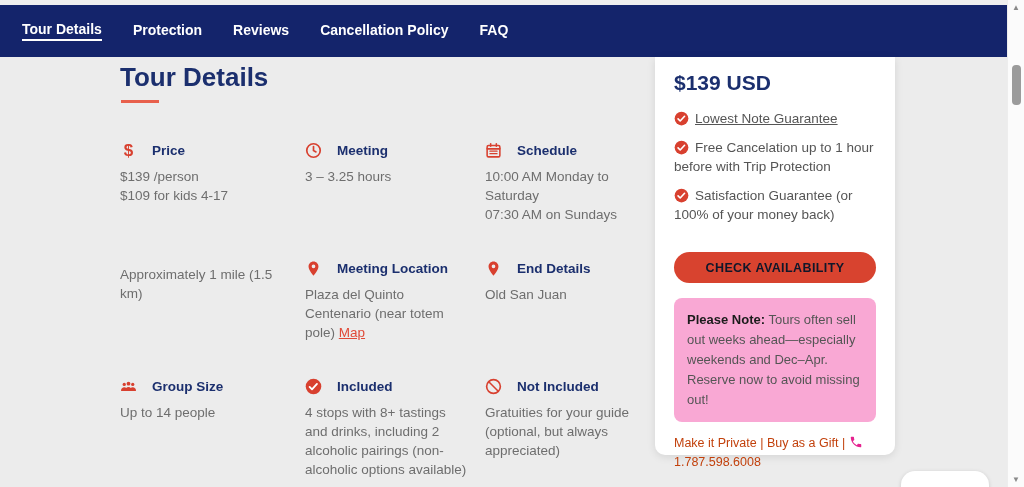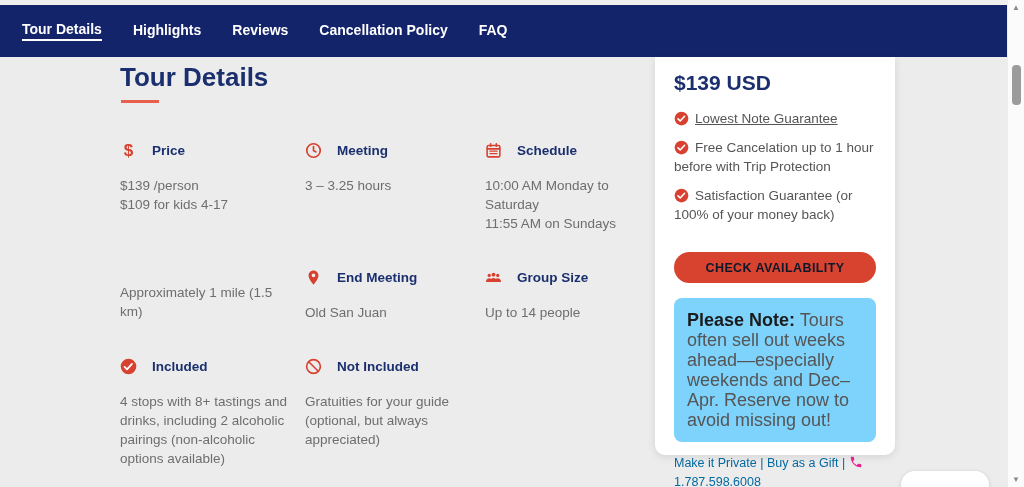--- a/index.html
+++ b/index.html
@@ -16,55 +16,55 @@
   .page-title { position:absolute; left:120px; top:62px; font-size:26px; font-weight:700; color:#1b2f6e; }
   .title-underline { position:absolute; left:121px; top:100px; width:38px; height:3px; background:#e8604c; }
 
   .details-grid { position:absolute; left:120px; top:140px; width:540px;
                   display:grid; grid-template-columns:185px 180px 175px; row-gap:34px; }
   .cell { padding-right:16px; }
   .cell-head { display:flex; align-items:center; gap:9px; height:20px; }
   .cell-head .icon { width:17px; height:17px; display:inline-flex; align-items:center; justify-content:center; flex:0 0 17px; }
   .dollar-glyph { color:#d8402f; font-size:17px; font-weight:700; line-height:17px; }
   .cell-label { font-size:13.5px; font-weight:700; color:#1b2f6e;padding-left:6px; }
-  .cell-body { margin-top:16px; font-size:13.5px; line-height:19px; color:#6e6e6e; }
+  .cell-body { margin-top:7px; font-size:13.5px; line-height:19px; color:#6e6e6e; }
   .map-link { color:#e04a38; text-decoration:underline; cursor:pointer; }
 
   .card { position:absolute; left:655px; top:57px; width:240px; height:398px; background:#ffffff;
           border-radius:0 0 10px 10px; box-shadow:0 2px 8px rgba(0,0,0,0.10); padding:14px 19px 0 19px; }
   .card-price { font-size:21px; font-weight:700; color:#1b2f6e; margin-bottom:14px; }
   .benefit { font-size:13.5px; line-height:19px; color:#555555; margin-bottom:10px; }
   .benefit .b-icon { display:inline-block; width:15px; height:15px; vertical-align:-3px; margin-right:6px; }
   .benefit .b-link { text-decoration:underline; cursor:pointer; }
   .cta-btn { display:block; width:100%; height:31px; border:none; border-radius:16px; background:#d8432f;
              color:#0f172a; font-family:"Liberation Sans",sans-serif; font-size:12.5px; font-weight:700;
              letter-spacing:0.4px; cursor:pointer; margin:28px 0 15px 0; }
-  .note-box { background:#7dd3fc; border-radius:8px; padding:12px 13px; font-size:18px; line-height:20px; color:#555555; }
+  .note-box { background:#f9a8d4; border-radius:8px; padding:12px 13px; font-size:13px; line-height:20px; color:#555555; }
   .note-box b { color:#1b1b1b; }
-  .card-footer { margin-top:12px; font-size:12.5px; line-height:19px; color:#0369a1; }
+  .card-footer { margin-top:12px; font-size:12.5px; line-height:19px; color:#c2410c; }
   .card-footer .f-link { cursor:pointer; }
   .card-footer .phone-svg { width:14px; height:14px; vertical-align:-2px; cursor:pointer; }
 
   .scrollbar { position:absolute; top:0; right:0; width:17px; height:487px; background:#fbfbfb; border-left:1px solid #ededed; }
   .sb-arrow { position:absolute; left:0; width:16px; text-align:center; font-size:8px; color:#8a8a8a; cursor:pointer; }
   .sb-arrow.up { top:3px; }
   .sb-arrow.down { bottom:3px; }
   .sb-thumb { position:absolute; top:65px; left:4px; width:9px; height:40px; background:#9b9b9b; border-radius:4px; cursor:pointer; }
 
   .chat-peek { position:absolute; left:901px; top:471px; width:88px; height:30px; background:#ffffff;
                border-radius:14px; box-shadow:0 1px 4px rgba(0,0,0,0.15); cursor:pointer; }
 </style>
 </head>
 <body>
 
 <div class="top-strip"></div>
 
 <nav class="navbar" id="navbar">
     <span class="nav-tab active">Tour Details</span>
-    <span class="nav-tab">Highlights</span>
+    <span class="nav-tab">Protection</span>
     <span class="nav-tab">Reviews</span>
     <span class="nav-tab">Cancellation Policy</span>
     <span class="nav-tab">FAQ</span>
   </nav>
 
 <h1 class="page-title">Tour Details</h1>
 <div class="title-underline"></div>
 
 <div class="details-grid" id="details-grid">
     <div class="cell">
@@ -102,36 +102,49 @@
             <line x1="8" y1="2.5" x2="8" y2="6"></line>
             <line x1="16" y1="2.5" x2="16" y2="6"></line>
             <line x1="7" y1="13" x2="17" y2="13" stroke-width="1.8"></line>
             <line x1="7" y1="16.5" x2="17" y2="16.5" stroke-width="1.8"></line>
           </svg>
         </span>
         <span class="cell-label">Schedule</span>
       </div>
       <div class="cell-body">
         <div>10:00 AM Monday to Saturday</div>
-        <div>11:55 AM on Sundays</div>
+        <div>07:30 AM on Sundays</div>
       </div>
     </div>
     <div class="cell">
       <div class="cell-body">
         <div>Approximately 1 mile (1.5 km)</div>
       </div>
     </div>
     <div class="cell">
       <div class="cell-head">
         <span class="icon">
           <svg width="17" height="17" viewBox="0 0 24 24">
             <path fill="#d8402f" fill-rule="evenodd" d="M12 2C8.1 2 5 5.1 5 9c0 5.2 7 13 7 13s7-7.8 7-13c0-3.9-3.1-7-7-7zm0 9.5a2.6 2.6 0 1 1 0-5.2 2.6 2.6 0 0 1 0 5.2z"></path>
           </svg>
         </span>
-        <span class="cell-label">End Meeting</span>
+        <span class="cell-label">Meeting Location</span>
+      </div>
+      <div class="cell-body">
+        <div>Plaza del Quinto Centenario (near totem pole) <span class="map-link">Map</span></div>
+      </div>
+    </div>
+    <div class="cell">
+      <div class="cell-head">
+        <span class="icon">
+          <svg width="17" height="17" viewBox="0 0 24 24">
+            <path fill="#d8402f" fill-rule="evenodd" d="M12 2C8.1 2 5 5.1 5 9c0 5.2 7 13 7 13s7-7.8 7-13c0-3.9-3.1-7-7-7zm0 9.5a2.6 2.6 0 1 1 0-5.2 2.6 2.6 0 0 1 0 5.2z"></path>
+          </svg>
+        </span>
+        <span class="cell-label">End Details</span>
       </div>
       <div class="cell-body">
         <div>Old San Juan</div>
       </div>
     </div>
     <div class="cell">
       <div class="cell-head">
         <span class="icon">
           <svg width="17" height="17" viewBox="0 0 24 24" fill="#d8402f">
             <circle cx="6" cy="9" r="2.3"></circle>

